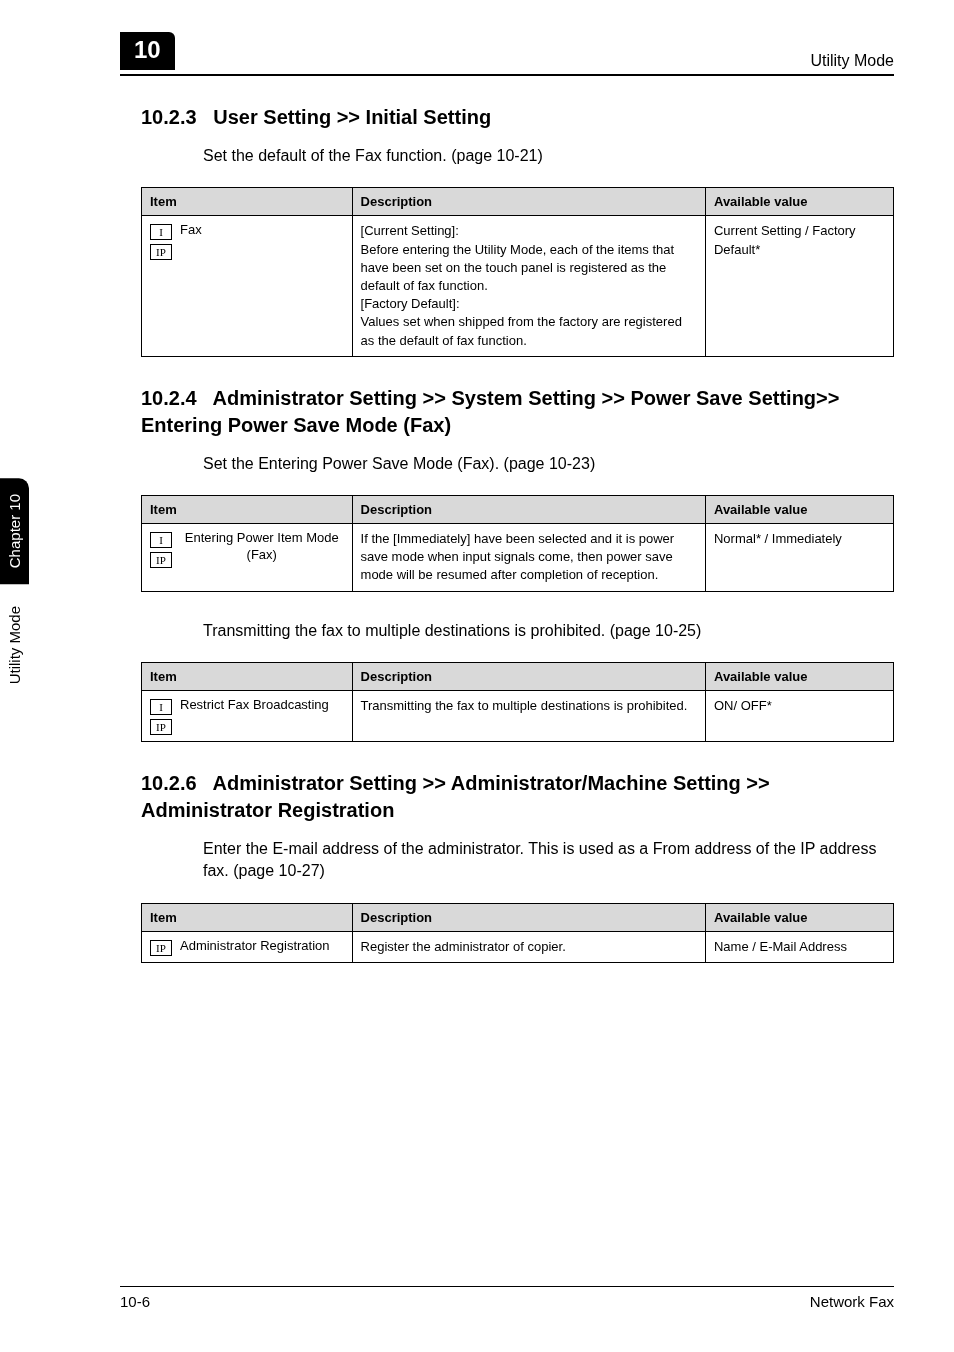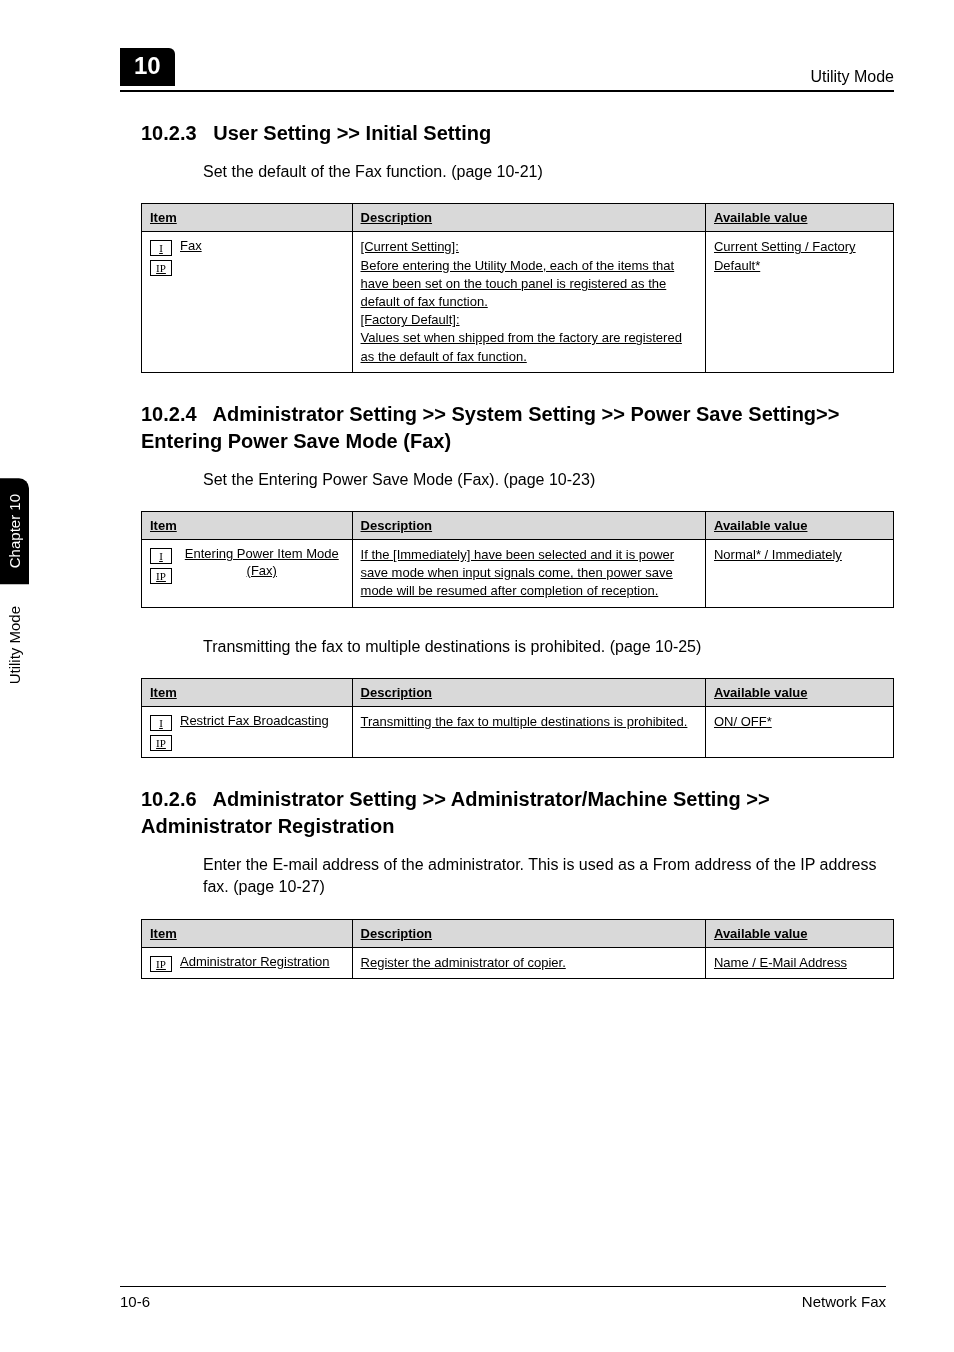--- a/index.html
+++ b/index.html
@@ -15,21 +15,20 @@
     position: relative;
     box-sizing: border-box;
     padding: 32px 60px 60px 120px;
   }
   .top-row {
     display: flex;
     align-items: flex-end;
     justify-content: space-between;
     border-bottom: 2px solid #000;
     padding-bottom: 4px;
-    margin-top: 16px;
   }
   .chapter-box {
     background: #000;
     color: #fff;
     font-size: 24px;
     font-weight: bold;
     padding: 4px 14px 6px 14px;
     border-top-right-radius: 6px;
   }
   .top-right-label {
@@ -47,21 +46,20 @@
   .intro-text {
     font-size: 16px;
     margin: 14px 0 14px 62px;
     line-height: 1.4;
   }
   table.spec {
     border-collapse: collapse;
     width: 100%;
     margin-top: 20px;
     font-size: 13px;
-    text-decoration: underline;
   }
   table.spec th {
     background: #d9d9d9;
     text-align: left;
     font-weight: bold;
     border: 1px solid #000;
     padding: 6px 8px;
   }
   table.spec td {
     border: 1px solid #000;
@@ -121,21 +119,21 @@
     writing-mode: vertical-rl;
     transform: rotate(180deg);
     font-size: 15px;
     margin-top: 18px;
     padding: 4px 4px;
   }
   .footer {
     position: absolute;
     bottom: 42px;
     left: 120px;
-    right: 68px;
+    right: 60px;
     border-top: 1px solid #000;
     display: flex;
     justify-content: space-between;
     font-size: 15px;
     padding-top: 6px;
   }
 </style>
 </head>
 <body>
 

